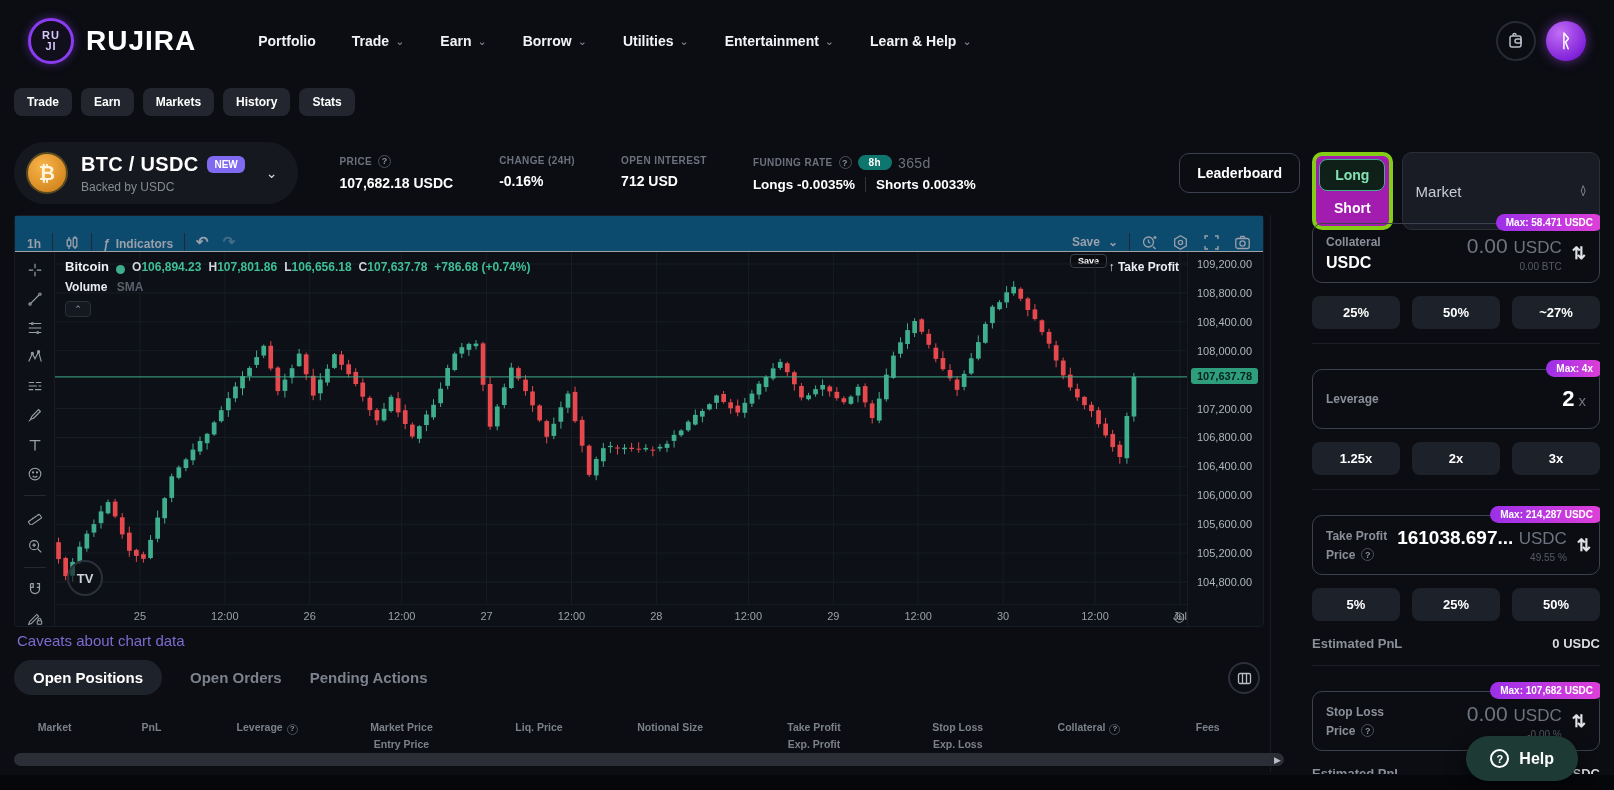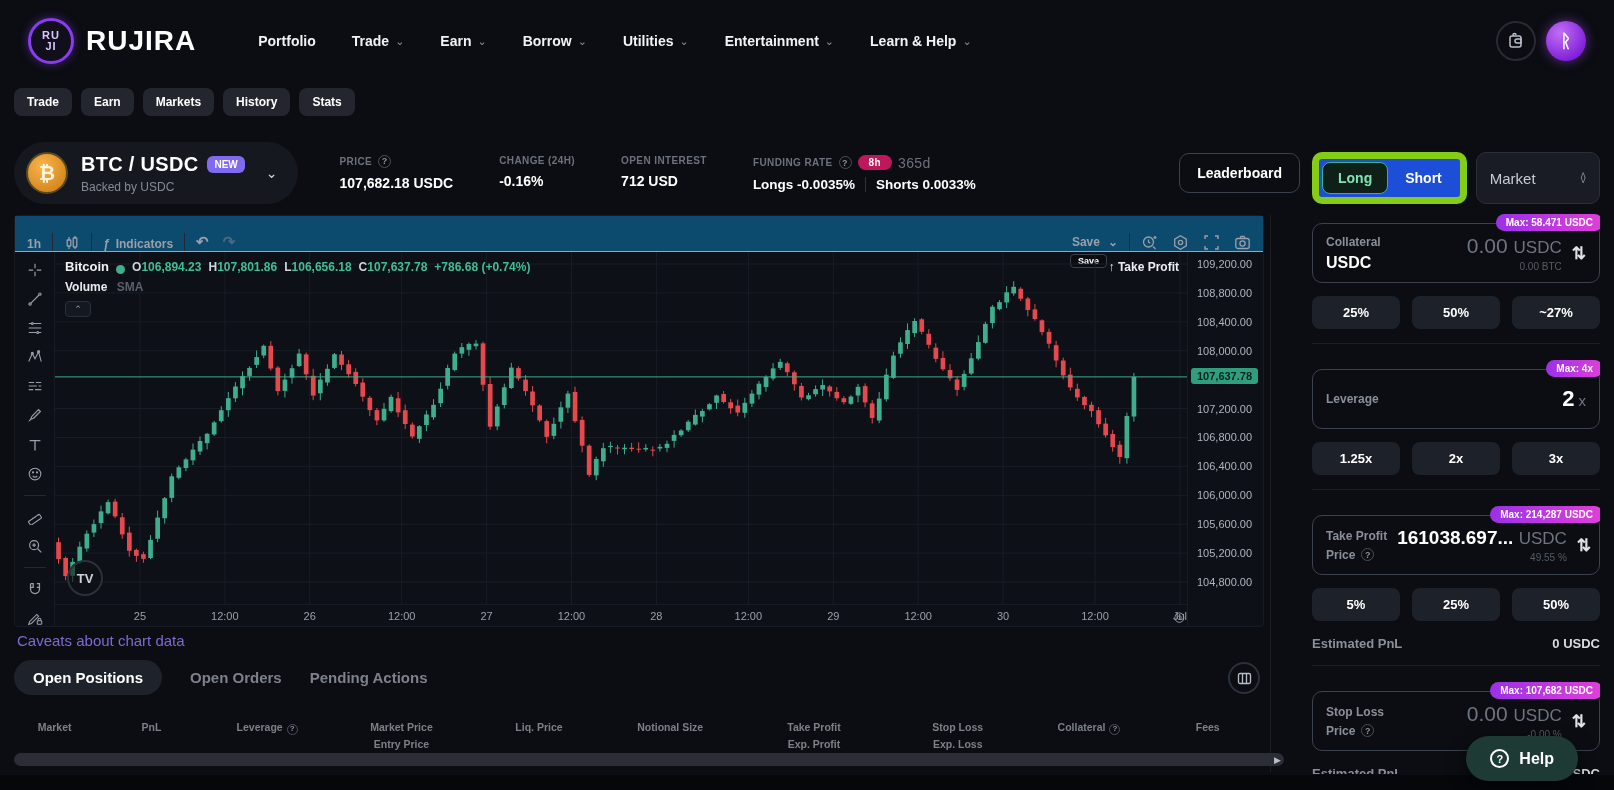--- a/index.html
+++ b/index.html
@@ -28,30 +28,30 @@
   .btc-icon { width:42px; height:42px; border-radius:50%; background:radial-gradient(circle at 38% 32%,#f9b44a,#c97a12); border:2px solid #5a4a22; display:flex; align-items:center; justify-content:center; font-size:20px; font-weight:800; color:#fff4da; }
   .pair-row { display:flex; align-items:center; gap:9px; }
   .pair { font-size:20px; font-weight:800; color:#fff; letter-spacing:.3px; }
   .new-badge { background:#7f6af0; color:#fff; font-size:10px; font-weight:800; border-radius:6px; padding:3px 7px; }
   .backed { font-size:12px; color:#858a94; margin-top:4px; }
   .market-chev { color:#d3d6dc; font-size:14px; margin-left:8px; }
   .stats { display:flex; gap:46px; margin-left:42px; align-items:flex-start; }
   .stat .lbl { font-size:10px; font-weight:700; color:#6c717d; letter-spacing:.4px; display:flex; align-items:center; gap:6px; }
   .stat .val { font-size:14px; font-weight:700; color:#fff; margin-top:7px; }
   .helpq { display:inline-flex; width:13px; height:13px; border-radius:50%; border:1px solid #4a505c; color:#8a8f99; font-size:9px; align-items:center; justify-content:center; font-weight:700; }
-  .fr-pill { background:#be185d; color:#fff; border-radius:10px; padding:2px 11px; font-size:10px; font-weight:700; cursor:pointer; }
+  .fr-pill { background:#0f766e; color:#fff; border-radius:10px; padding:2px 11px; font-size:10px; font-weight:700; cursor:pointer; }
   .fr-365 { color:#6c717d; font-size:14px; font-weight:400; cursor:pointer; }
   .fr-vals { display:flex; margin-top:6px; }
   .fr-vals .v { font-size:13.5px; font-weight:700; color:#fff; }
   .fr-vals .v + .v { border-left:1px solid #30343e; margin-left:10px; padding-left:10px; }
   .leaderboard { margin-left:auto; border:1px solid #3a4050; border-radius:10px; padding:11px 17px; font-size:14px; font-weight:700; color:#fff; cursor:pointer; background:transparent; }
 
   
   .order-head { position:absolute; top:152px; left:1312px; width:288px; display:flex; gap:9px; }
-  .side-tabs { display:flex; align-items:center; border:7px solid #84cc16; background:#1d4ed8; border-radius:10px; padding:3px; gap:2px; }
+  .side-tabs { display:flex; align-items:center; border:4px solid #84cc16; background:#a21caf; border-radius:10px; padding:3px; gap:2px;flex-direction:column; }
   .side-tab { padding:7px 15px; border-radius:8px; font-size:14px; font-weight:700; cursor:pointer; }
   .side-tab.active { color:#82e2b4; border:1px solid #3fae8c; background:#0e2018; }
   .side-tab.idle { color:#fff; }
   .market-select { flex:1; display:flex; align-items:center; justify-content:space-between; border:1px solid #2a2f3a; background:#191c24; border-radius:10px; padding:8px 13px; color:#c7cbd3; font-size:15px; cursor:pointer; }
   .updown { display:flex; flex-direction:column; line-height:.55; color:#8a8f99; font-size:10px; }
 
   .vdiv { position:absolute; left:1270px; top:215px; bottom:18px; width:1px; background:#191d25; }
 
   
   .order-panel { position:absolute; top:198px; left:1300px; width:300px; bottom:16px; overflow:hidden; padding:0 0 0 12px; }

